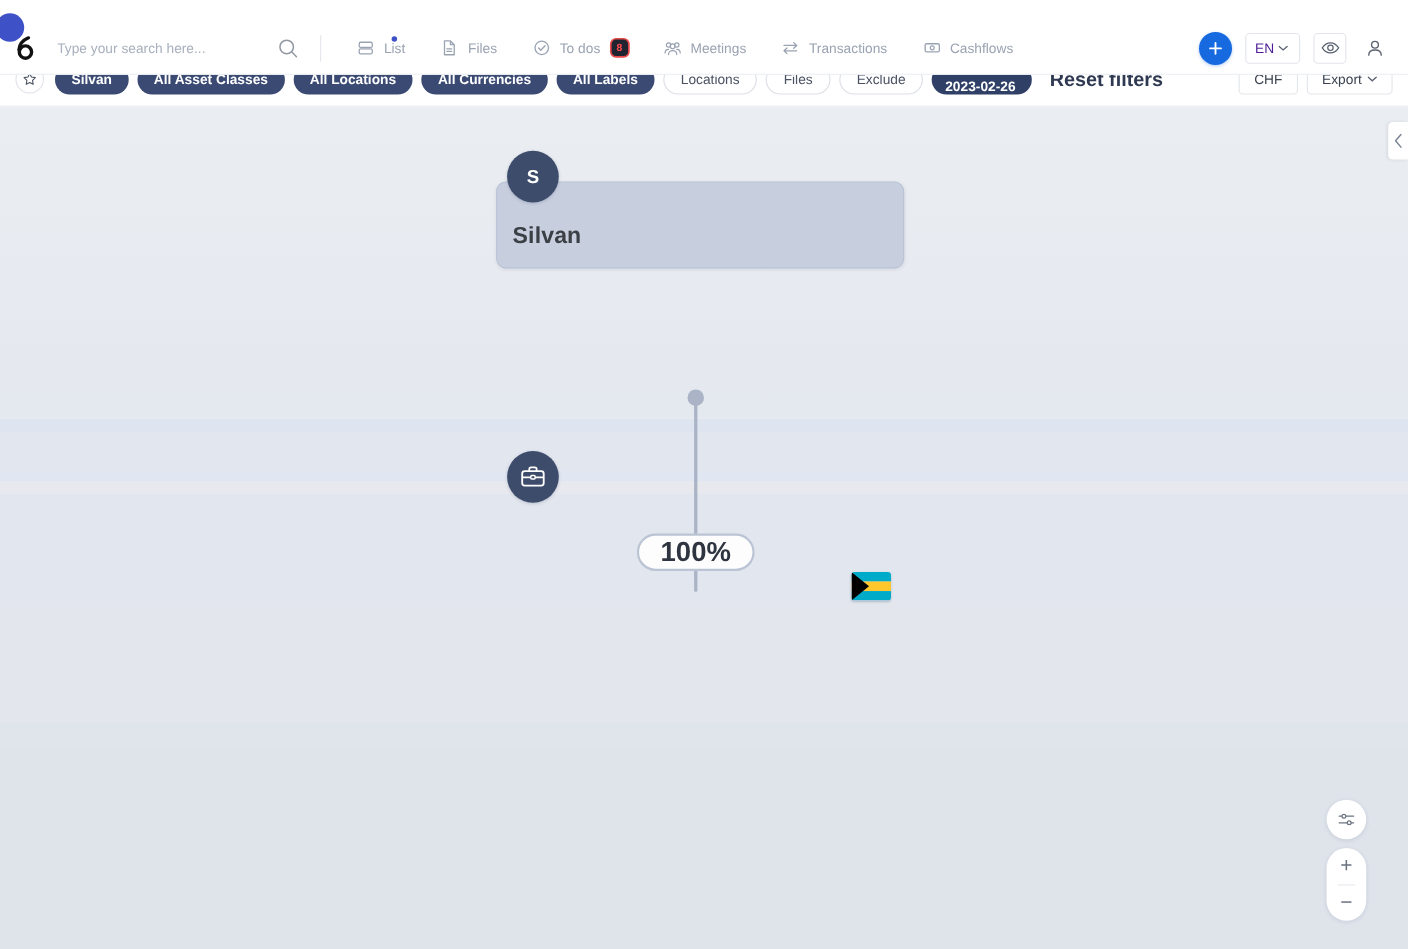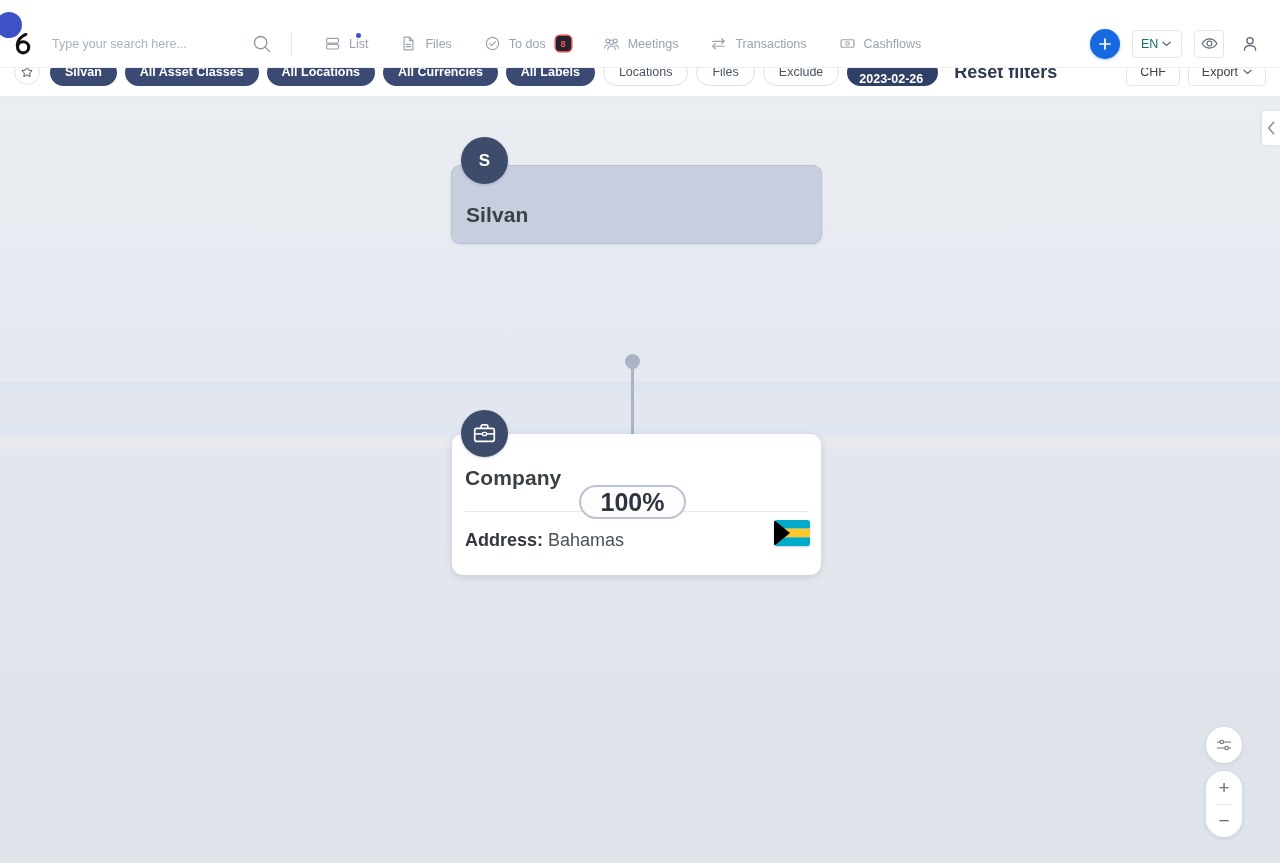--- a/index.html
+++ b/index.html
@@ -57,21 +57,21 @@
 
   .hdr-right{ margin-left:auto; display:flex; align-items:center; gap:12px; padding-right:16px; }
   .plus-btn{
     width:30px; height:30px; border-radius:50%; background:#1769e0;
     display:flex; align-items:center; justify-content:center; cursor:pointer;
     box-shadow:0 1px 3px rgba(23,105,224,.35);
   }
   .lang-btn{
     height:28px; min-width:50px; border:1px solid #e2e5ea; border-radius:4px;
     display:flex; align-items:center; justify-content:flex-start; gap:4px;
-    font-size:12.5px; color:#0f766e; padding:0 8px; cursor:pointer; background:#fff;
+    font-size:12.5px; color:#4c1d95; padding:0 8px; cursor:pointer; background:#fff;
   }
   .icon-btn{
     width:30px; height:28px; border:1px solid #e2e5ea; border-radius:4px;
     display:flex; align-items:center; justify-content:center; cursor:pointer; background:#fff;
   }
   .icon-plain{
     width:28px; height:28px; display:flex; align-items:center; justify-content:center;
     cursor:pointer;
   }
 
@@ -379,28 +379,20 @@
         <div class="node-root-title">Silvan</div>
       </div>
       <div class="avatar">
         <span>S</span>
       </div>
 
       <div class="edge-dot"></div>
       <div class="edge"></div>
       <div class="pct-badge">100%</div>
 
-      <div class="node-company">
-        <div class="node-company-title">Company</div>
-        <div class="node-divider"></div>
-        <div class="node-company-row">
-          <span class="row-label">Address:</span>
-          <span class="row-value">Bahamas</span>
-        </div>
-      </div>
 
       <div class="biz-ico">
         <svg width="25" height="25" viewBox="0 0 24 24">
           <rect x="2.6" y="7" width="18.8" height="12.6" rx="2.2" fill="none" stroke="#fff" stroke-width="1.6"></rect>
           <path d="M8.8 7V5.3c0-.9.7-1.6 1.6-1.6h3.2c.9 0 1.6.7 1.6 1.6V7" fill="none" stroke="#fff" stroke-width="1.6"></path>
           <path d="M2.6 12.4h18.8" stroke="#fff" stroke-width="1.5"></path>
           <rect x="10.1" y="10.9" width="3.8" height="3" rx=".9" fill="#3e4c6b" stroke="#fff" stroke-width="1.3"></rect>
         </svg>
       </div>
 

